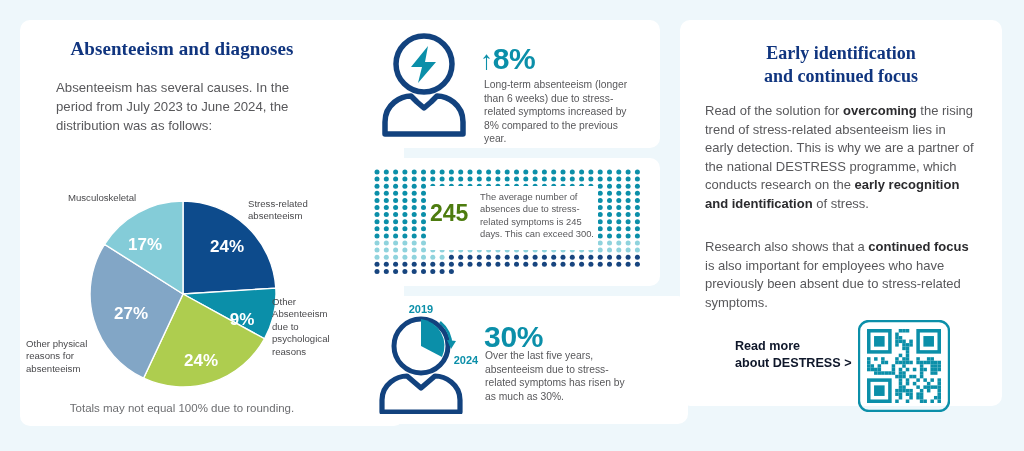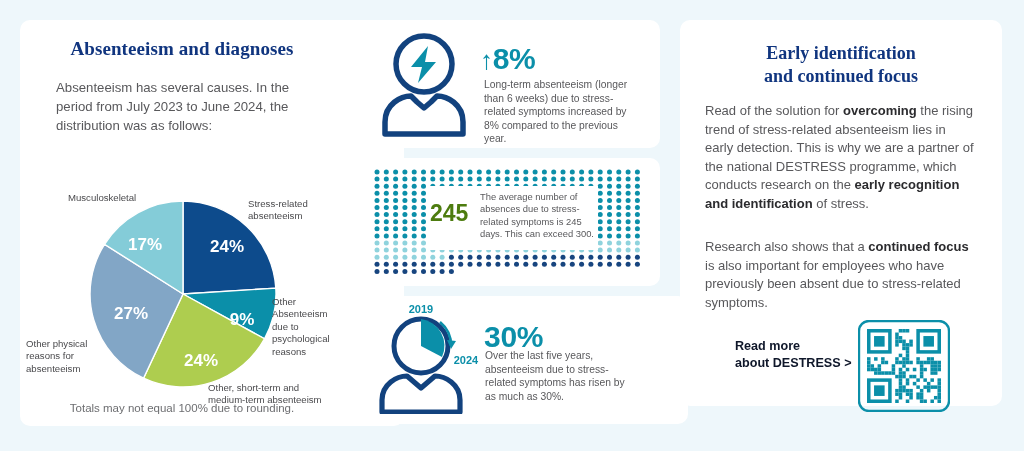--- a/index.html
+++ b/index.html
@@ -131,21 +131,20 @@
           <text class="slice-val" x="-38" y="-44" text-anchor="middle">17%</text>
         </g>
       </svg>
 
       <div class="pie-lbl" style="left:32px;top:22px;width:100px;margin-left:16px;">Musculoskeletal</div>
 
       <div class="pie-lbl" style="left:228px;top:28px;width:80px;">Stress-related absenteeism</div>
 
       <div class="pie-lbl" style="left:252px;top:126px;width:62px;">Other Absenteeism due to psychological reasons</div>
 
-      <div class="pie-lbl" style="left:188px;top:212px;width:122px;">Other, short-term and medium-term absenteeism</div>
 
       <div class="pie-lbl" style="left:6px;top:168px;width:96px;">Other physical reasons for absenteeism</div>
     </div>
 
     <div class="pie-note">Totals may not equal 100% due to rounding.</div>
   </div>
 
   <div class="card" id="card-m1">
     <div class="m-icon">
       <svg width="92" height="108" viewBox="0 0 92 108">

